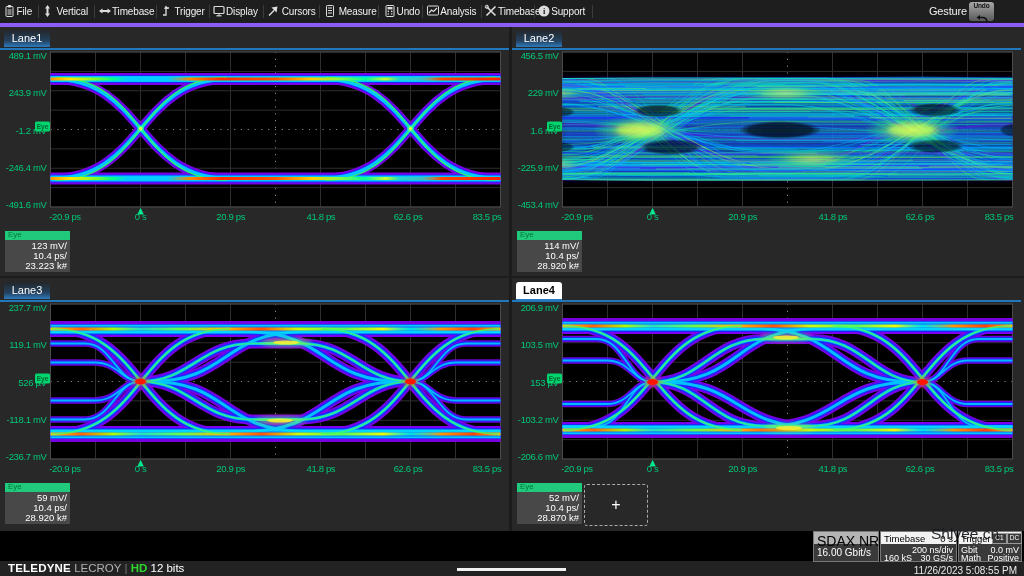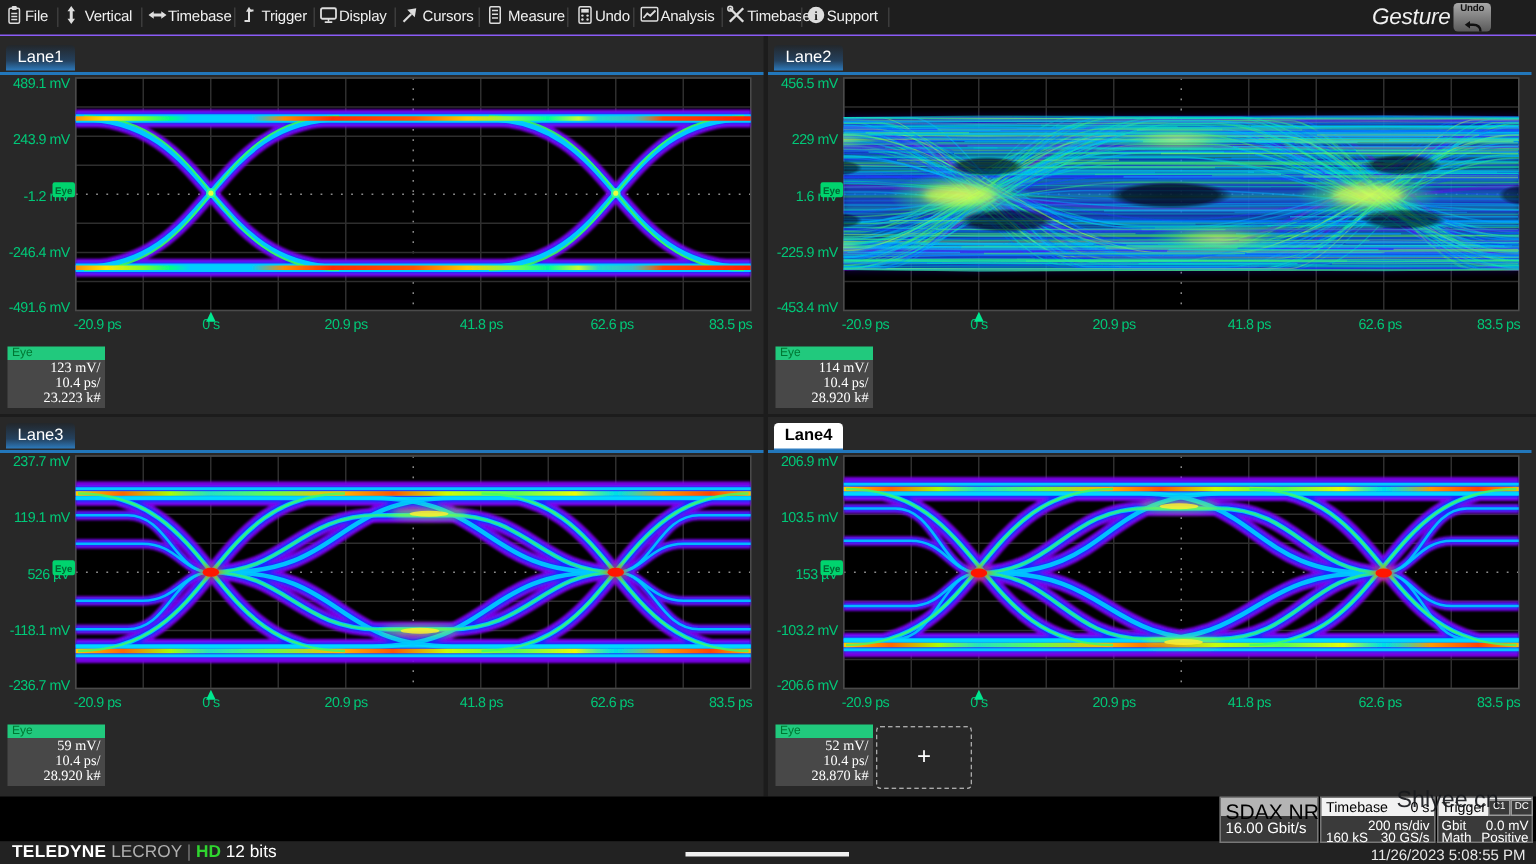--- a/index.html
+++ b/index.html
@@ -1,33 +1,33 @@
 <!DOCTYPE html>
 <html><head><meta charset="utf-8"><style>
 * { margin:0; padding:0; box-sizing:content-box; }
 html,body { width:1024px; height:576px; overflow:hidden; background:#282828;
   font-family:"Liberation Sans", sans-serif; }
 #menubar { position:absolute; left:0; top:0; width:1024px; height:23px; background:#1e1e1e;
-  border-bottom:1px solid #8b5cf6; color:#f0f0f0; font-size:10px; letter-spacing:-0.15px; line-height:23px; white-space:nowrap; }
-#gesture { position:absolute; right:57px; top:0; font-size:15px;font-style:italic; }
+  border-bottom:4px solid #8b5cf6; color:#f0f0f0; font-size:10px; letter-spacing:-0.15px; line-height:23px; white-space:nowrap; }
+#gesture { position:absolute; right:57px; top:0; font-size:11px; }
 #undo { position:absolute; right:30px; top:2px; width:25px; height:19px; text-align:center;
   background:linear-gradient(#a8a8a8,#5a5a5a); border-radius:3px; color:#111; }
 .tab { position:absolute; left:4px; top:6px; width:46px; height:17px; text-align:center;
   font-size:11px; line-height:17px; color:#fff; border-radius:3px 3px 0 0;
   background:linear-gradient(#23272b 0%,#24415e 62%,#2d7abc 100%); }
 .tab-active { position:absolute; left:4px; top:6px; width:46px; height:17px; text-align:center;
   font-size:11px; line-height:17px; color:#000; font-weight:bold; border-radius:3px 3px 0 0;
   background:#fff; box-shadow:0 2px 0 #2e7cc0; }
 .blueline { position:absolute; left:0; top:23.5px; width:100%; height:2px; background:#2277bb; }
 .glab { font-size:9.5px; letter-spacing:-0.35px; fill:#00c878; font-family:"Liberation Sans",sans-serif; }
 .eyehdr { background:#21c97d; color:#073; font-size:8px;
   height:8.5px; line-height:8px; padding-left:3px; }
 .eyebody { background:#484848; color:#fff; font-size:9.5px; text-align:right;
   padding:1px 3px 1px 0; }
-.eyebody div { height:10.3px; line-height:10.3px;font-family:Liberation Serif, serif; }
+.eyebody div { height:10.3px; line-height:10.3px; }
 </style></head>
 <body>
 
 <div style="position:absolute;left:0;top:24px;width:1024px;height:507px;background:#282828"></div>
 <div style="position:absolute;left:509px;top:24px;width:3px;height:507px;background:#1c1c1c"></div>
 <div style="position:absolute;left:0;top:276px;width:1024px;height:2px;background:#1c1c1c"></div>
 <div style="position:absolute;left:0;top:531px;width:1024px;height:30px;background:#000"></div>
 <div style="position:absolute;left:0;top:561px;width:1024px;height:15px;background:#222"></div>
 <div id="menubar">
     <span style="position:absolute;left:3px;top:0"><svg width="14" height="14" viewBox="0 0 14 14" style="vertical-align:-3px">

